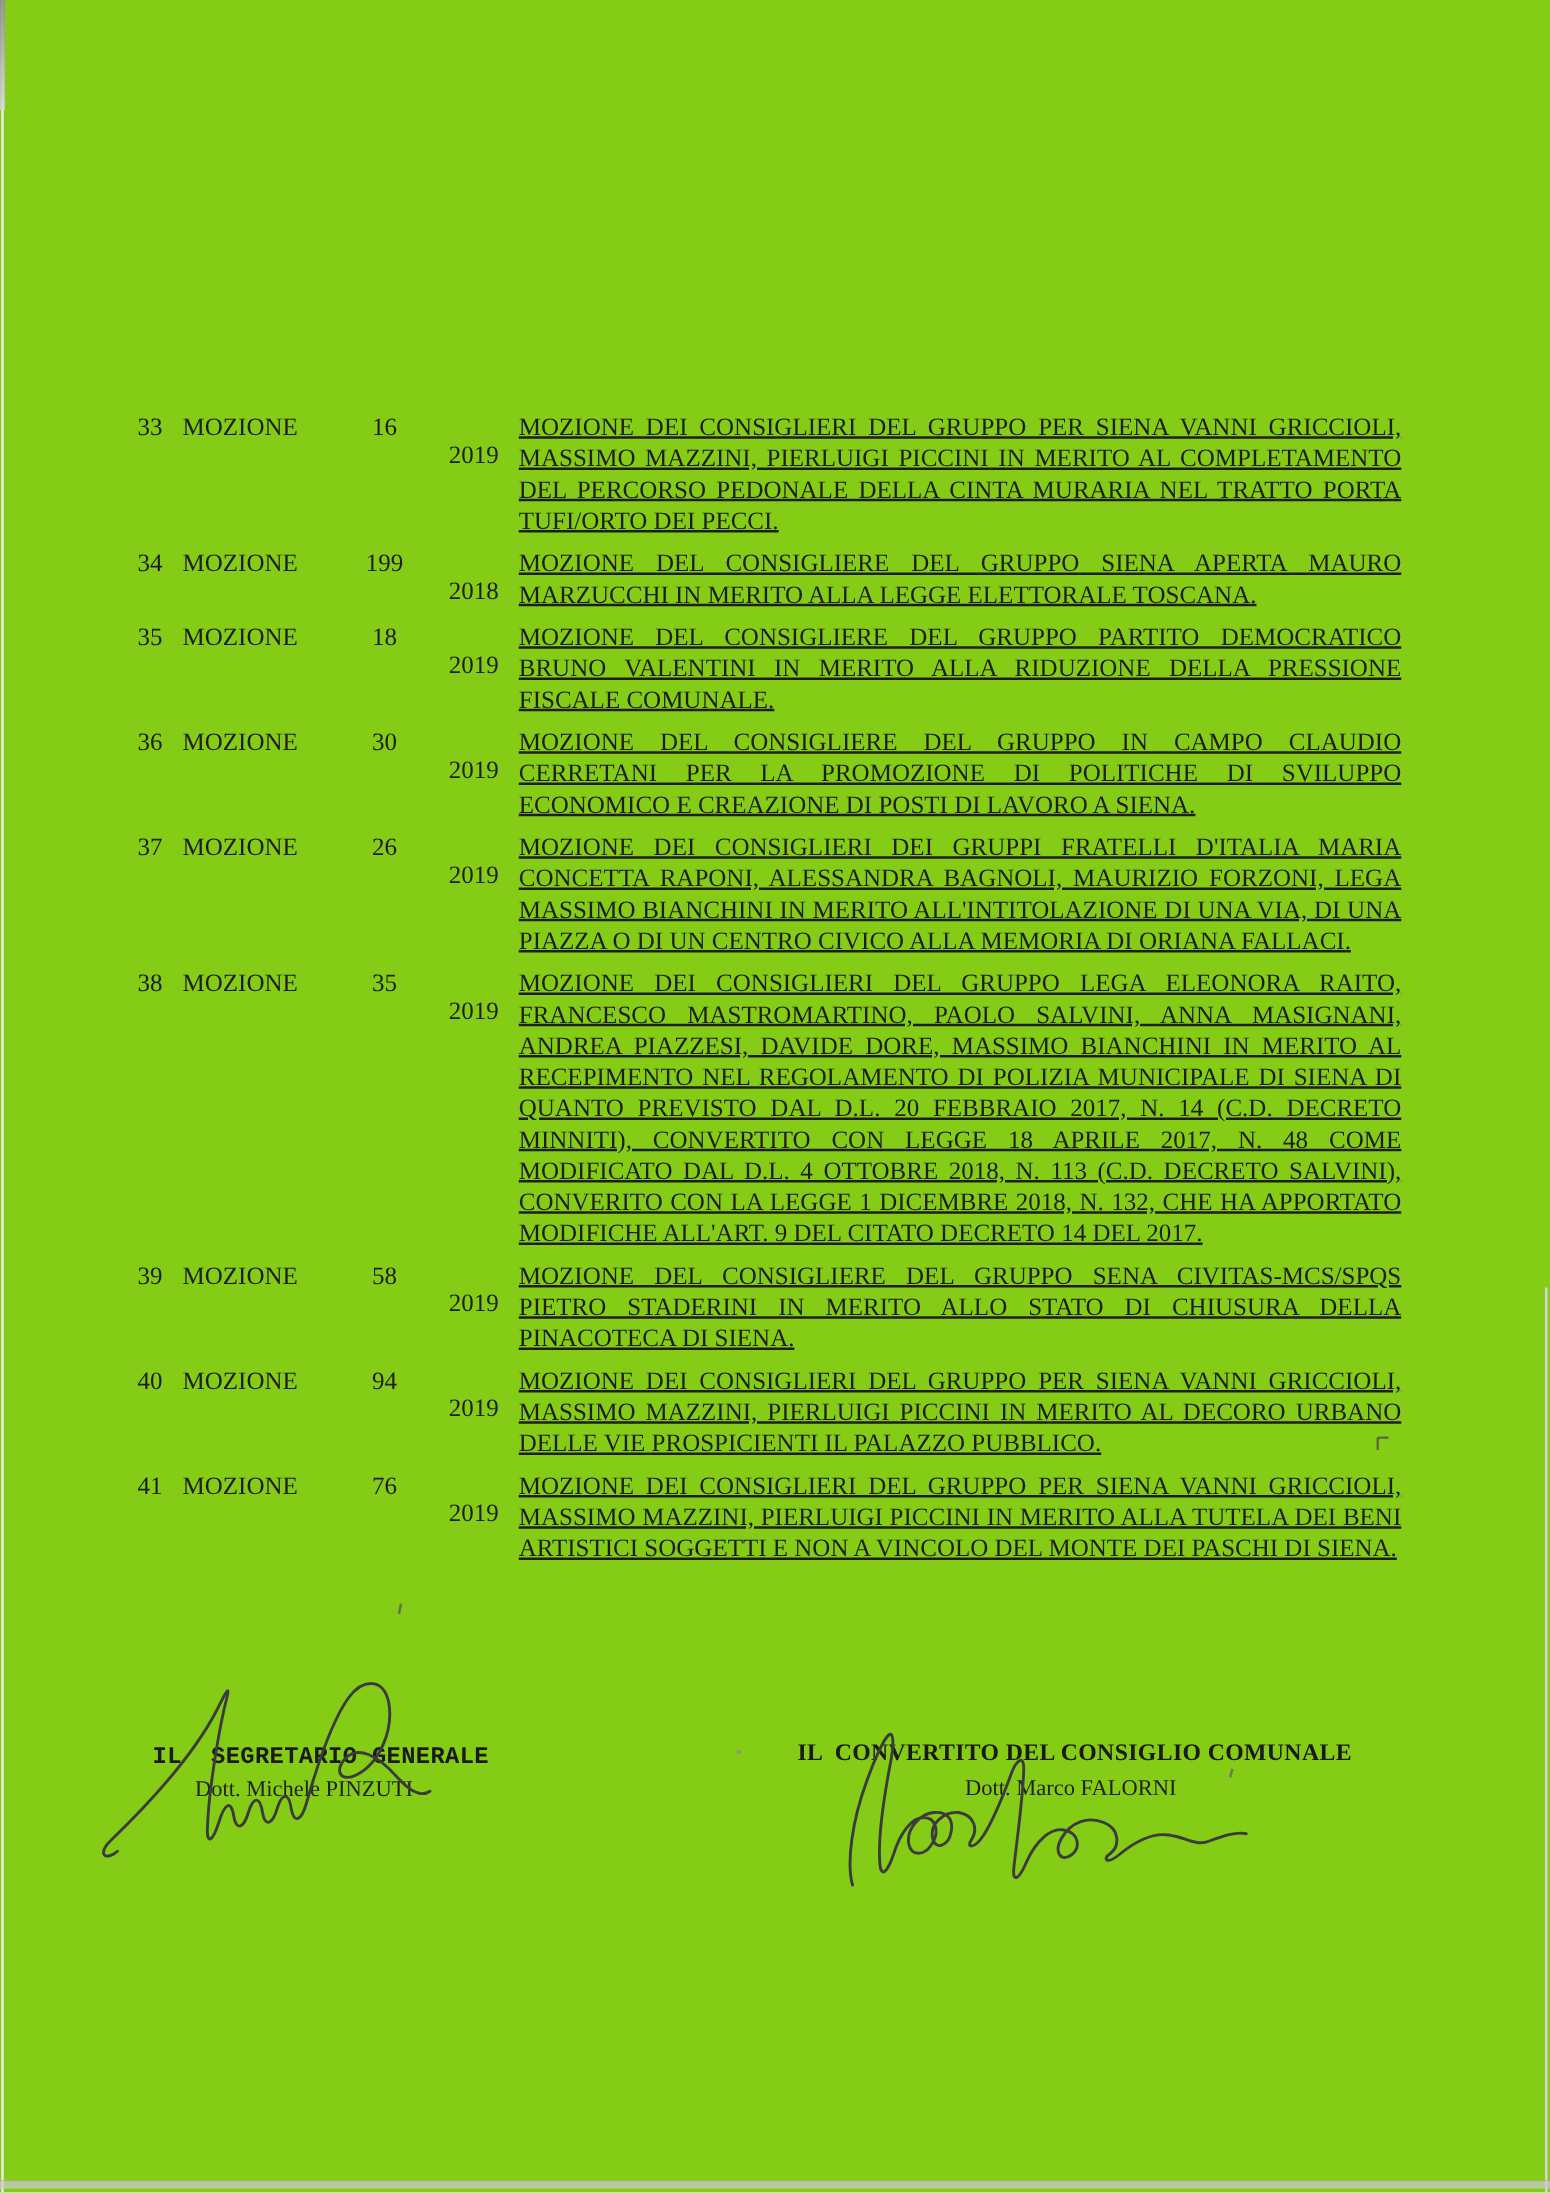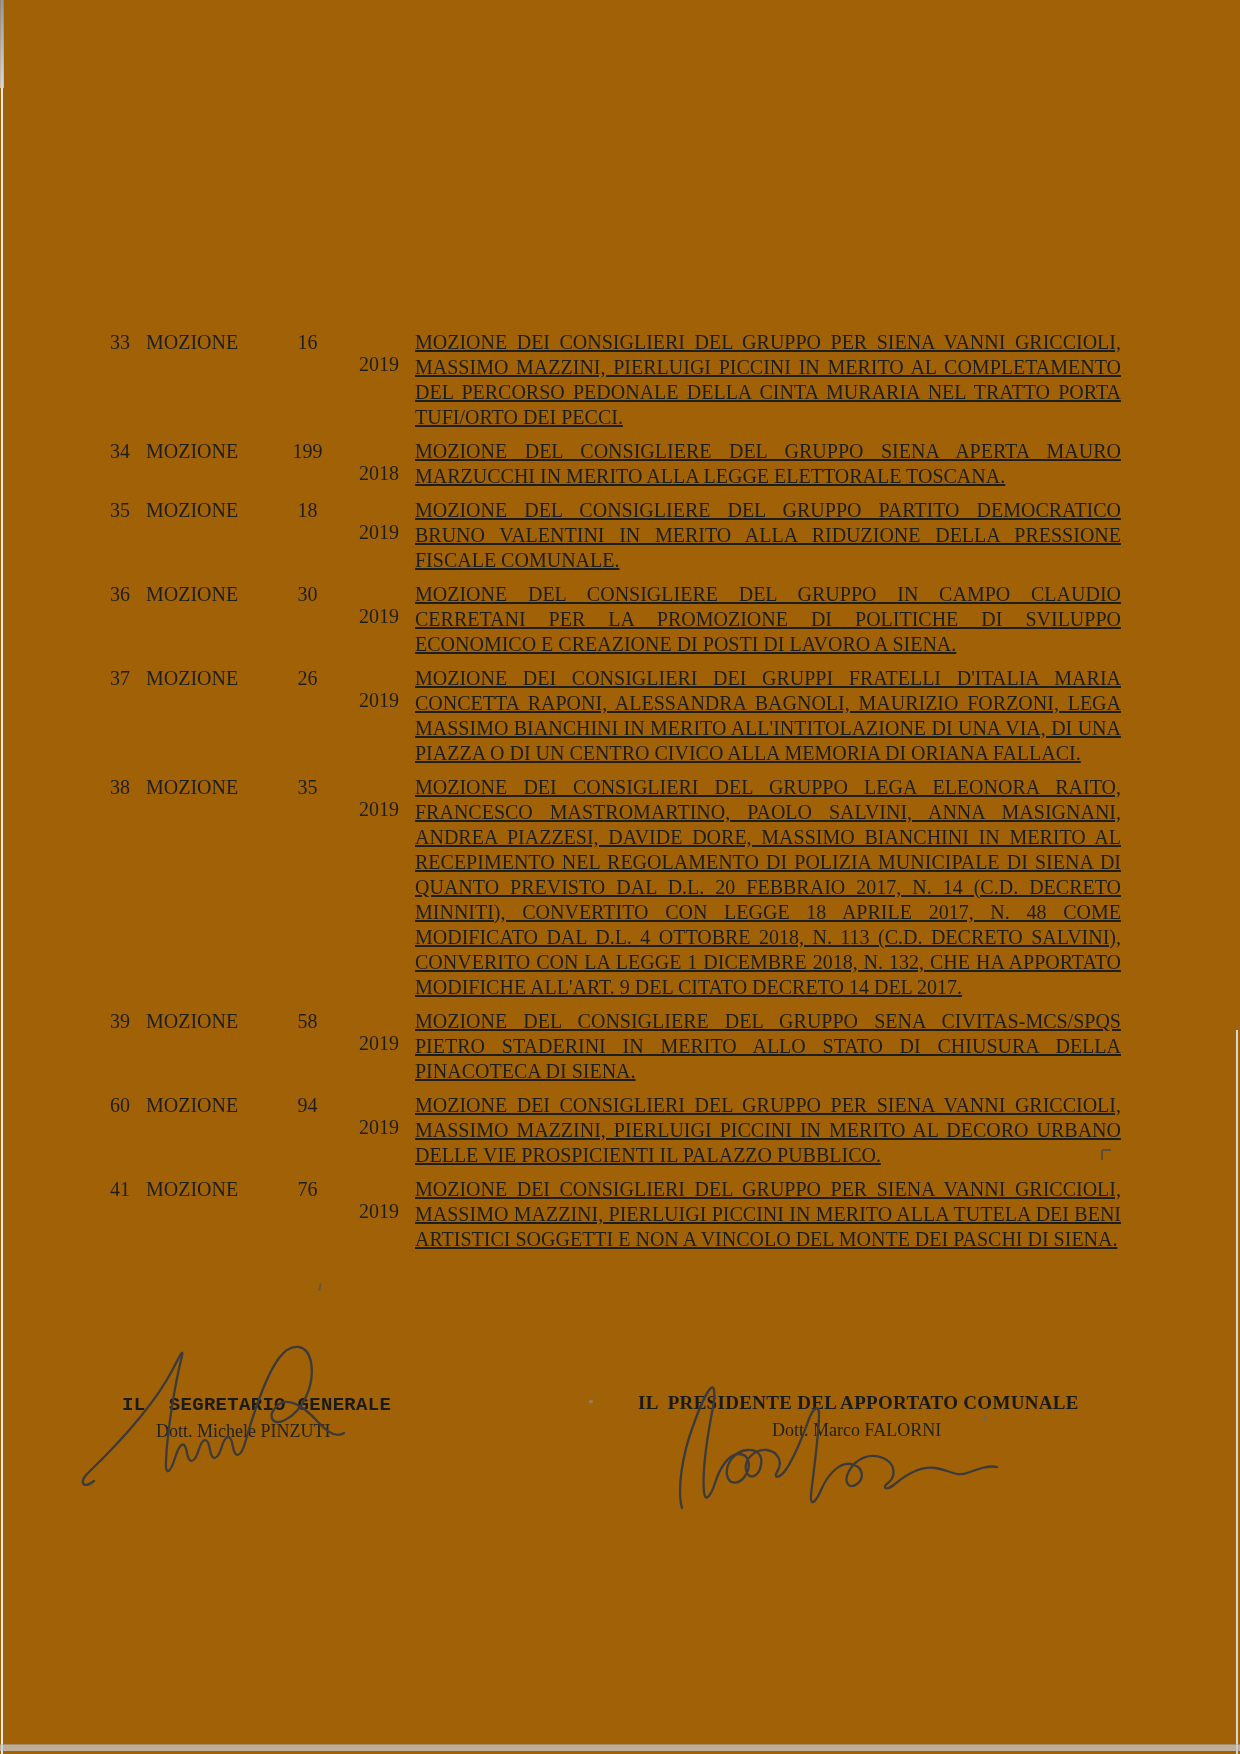--- a/index.html
+++ b/index.html
@@ -1,19 +1,19 @@
 <!DOCTYPE html>
 <html><head>
 <meta charset="utf-8">
 <style>
   html,body{margin:0;padding:0;background:#ffffff;}
   .page{
     position:relative;
     width:1240px;height:1754px;
-    background:#a16207;
+    background:#84cc16;
     overflow:hidden;
     font-family:"Liberation Serif","DejaVu Serif",serif;
     color:#1c1c1c;
   }
   
   .motion-table{
     position:absolute;left:0;top:330px;width:1240px;
   }
   .row{
     display:flex;align-items:flex-start;
@@ -117,21 +117,21 @@
 
     <div class="row">
       <span class="c-no">39</span>
       <span class="c-type">MOZIONE</span>
       <span class="c-num">58</span>
       <span class="c-year">2019</span>
       <span class="c-desc">MOZIONE DEL CONSIGLIERE DEL GRUPPO SENA CIVITAS-MCS/SPQS PIETRO STADERINI IN MERITO ALLO STATO DI CHIUSURA DELLA PINACOTECA DI SIENA.</span>
     </div>
 
     <div class="row">
-      <span class="c-no">60</span>
+      <span class="c-no">40</span>
       <span class="c-type">MOZIONE</span>
       <span class="c-num">94</span>
       <span class="c-year">2019</span>
       <span class="c-desc">MOZIONE DEI CONSIGLIERI DEL GRUPPO PER SIENA VANNI GRICCIOLI, MASSIMO MAZZINI, PIERLUIGI PICCINI IN MERITO AL DECORO URBANO DELLE VIE PROSPICIENTI IL PALAZZO PUBBLICO.</span>
     </div>
 
     <div class="row">
       <span class="c-no">41</span>
       <span class="c-type">MOZIONE</span>
       <span class="c-num">76</span>
@@ -157,21 +157,21 @@
              C 148 89, 153 89, 155 102
              C 157 114, 163 112, 167 98
              C 175 70, 187 32, 201 13
              C 213 -3, 229 -2, 233 17
              C 237 40, 225 66, 207 75
              C 195 81, 189 72, 198 62
              C 208 51, 224 59, 240 77
              C 250 88, 259 93, 266 88"></path>
   </svg>
 
-  <div class="sig-title" style="left:638px;top:1392px;">IL  PRESIDENTE DEL APPORTATO COMUNALE</div>
+  <div class="sig-title" style="left:638px;top:1392px;">IL  CONVERTITO DEL CONSIGLIO COMUNALE</div>
   <div class="sig-name" style="left:772px;top:1420px;">Dott. Marco FALORNI</div>
   <svg class="sig-svg" style="left:644px;top:1380px;" width="360" height="135" viewBox="0 0 360 135">
     <path d="M 38 128
              C 33 110, 38 76, 49 46
              C 55 29, 63 11, 67 8
              C 71 5, 71 15, 69 27
              C 63 58, 58 92, 60 112
              C 61 122, 66 118, 71 103
              C 76 87, 85 74, 95 74
              C 105 74, 108 86, 101 96

